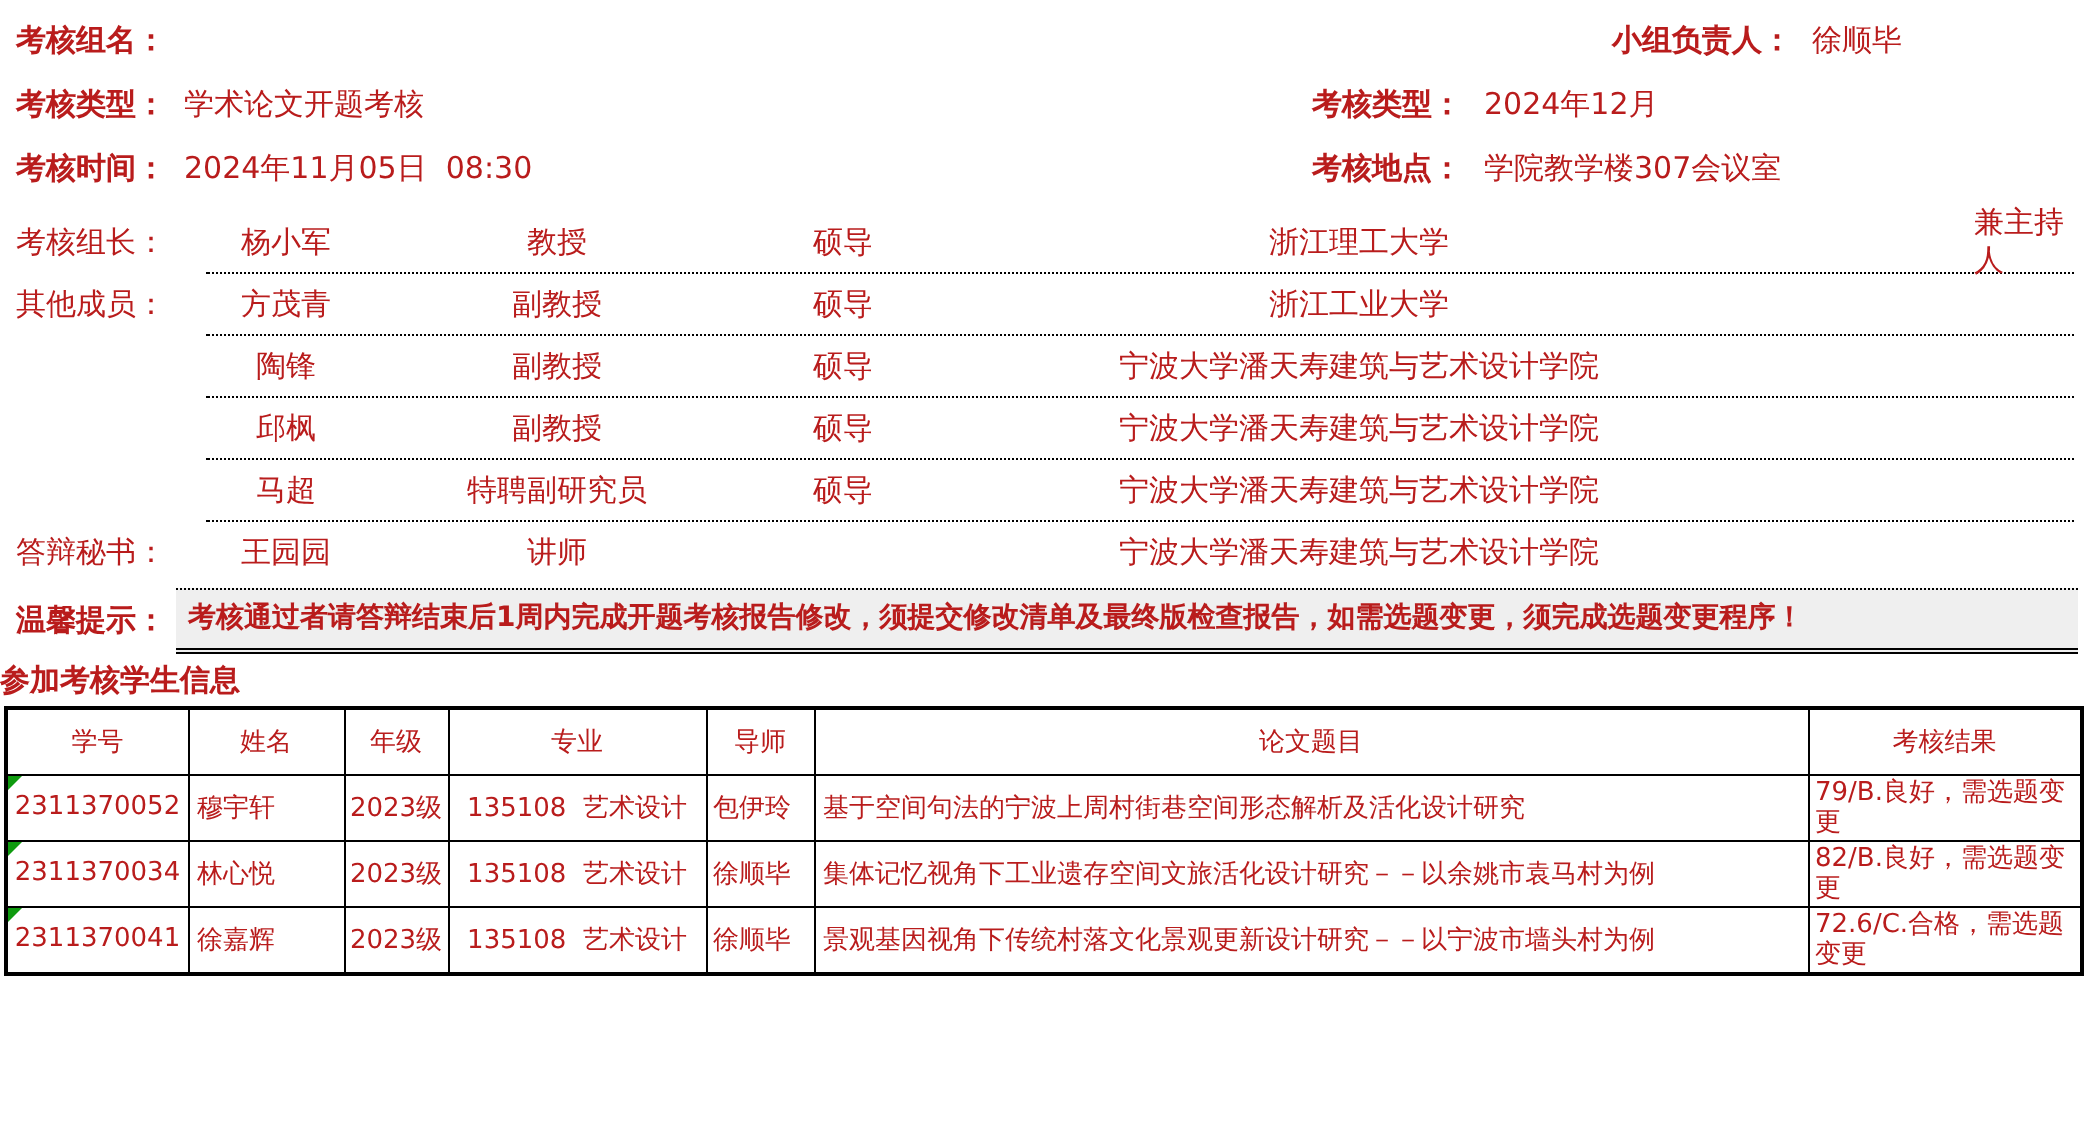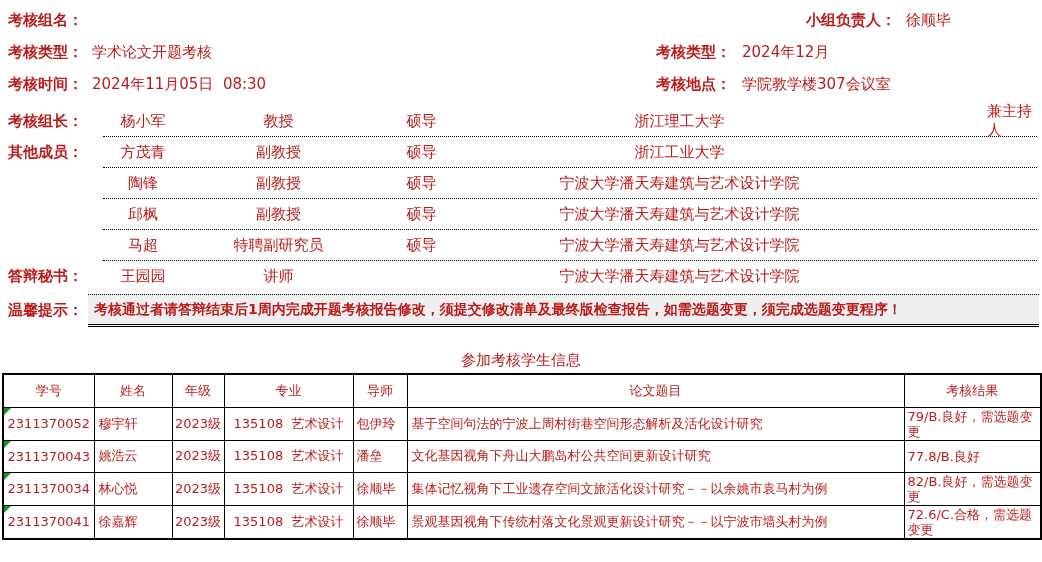--- a/index.html
+++ b/index.html
@@ -12,42 +12,42 @@
   .info-row .lbl{position:absolute;left:8px;font-weight:bold;}
   .info-row .val{position:absolute;left:92px;white-space:pre;}
   .info-row .rlbl{position:absolute;font-weight:bold;}
   .info-row .rval{position:absolute;white-space:pre;}
   .r1 .rlbl{left:806px;} .r1 .rval{left:906px;}
   .r2 .rlbl,.r3 .rlbl{left:656px;} .r2 .rval,.r3 .rval{left:742px;}
 
   
   .members{margin-top:6px;}
   .m-row{display:flex;height:31px;font-size:15px;}
-  .m-lbl{width:103px;box-sizing:border-box;padding-left:8px;font-weight:bold;
+  .m-lbl{width:103px;box-sizing:border-box;padding-left:8px;font-weight:normal;
          display:flex;align-items:center;}
   .m-content{flex:1;display:flex;align-items:center;border-bottom:1px dotted #000;
              margin-right:5px;gap:48px;}
   .m-row.no-sep .m-content{border-bottom:none;}
   .m-name{width:80px;text-align:center;}
   .m-title{width:95px;text-align:center;}
   .m-sup{width:95px;text-align:center;}
   .m-org{width:325px;text-align:center;}
   .m-role{flex:1;padding-left:97px;}
 
   
   .tip-row{position:relative;display:flex;margin-top:2px;}
   .tip-lbl{width:88px;box-sizing:border-box;padding-left:8px;font-weight:bold;
            font-size:15px;display:flex;align-items:center;}
   .tip-box{flex:1;margin-right:3px;background:var(--tip-bg,#efefef);
            border-top:1px dotted #000;border-bottom:3px double #000;
            font-weight:bold;font-size:14px;line-height:20px;
            padding:4px 6px 5px 6px;box-sizing:border-box;}
 
   
-  .tbl-title{margin-top:22px;text-align:center;font-weight:normal;font-size:15px;height:22px;line-height:22px;}
+  .tbl-title{margin-top:2px;font-weight:bold;font-size:15px;height:22px;line-height:22px;}
   table.students{border-collapse:collapse;table-layout:fixed;margin-left:2px;
                  width:1038px;font-size:13px;margin-top:2px;}
   table.students td,table.students th{border:1px solid #000;box-sizing:border-box;
                  overflow:hidden;vertical-align:middle;font-weight:normal;padding:0;}
   table.students{border:2px solid #000;}
   table.students tr{height:32px;}
   table.students tr.hdr{height:33px;}
   .c-center{text-align:center;}
   .c-name{padding-left:4px !important;}
   .c-advisor{padding-left:3px !important;}
@@ -174,29 +174,20 @@
       <tr>
         <td class="id-cell"><span class="tri"></span><span>2311370052</span></td>
         <td class="c-name">穆宇轩</td>
         <td class="c-center">2023级</td>
         <td class="c-center" style="white-space:pre">135108  艺术设计</td>
         <td class="c-advisor">包伊玲</td>
         <td class="c-thesis">基于空间句法的宁波上周村街巷空间形态解析及活化设计研究</td>
         <td class="c-result">79/B.良好，需选题变更</td>
       </tr>
       <tr>
-        <td class="id-cell"><span class="tri"></span><span>2311370043</span></td>
-        <td class="c-name">姚浩云</td>
-        <td class="c-center">2023级</td>
-        <td class="c-center" style="white-space:pre">135108  艺术设计</td>
-        <td class="c-advisor">潘垒</td>
-        <td class="c-thesis">文化基因视角下舟山大鹏岛村公共空间更新设计研究</td>
-        <td class="c-result">77.8/B.良好</td>
-      </tr>
-      <tr>
         <td class="id-cell"><span class="tri"></span><span>2311370034</span></td>
         <td class="c-name">林心悦</td>
         <td class="c-center">2023级</td>
         <td class="c-center" style="white-space:pre">135108  艺术设计</td>
         <td class="c-advisor">徐顺毕</td>
         <td class="c-thesis">集体记忆视角下工业遗存空间文旅活化设计研究－－以余姚市袁马村为例</td>
         <td class="c-result">82/B.良好，需选题变更</td>
       </tr>
       <tr>
         <td class="id-cell"><span class="tri"></span><span>2311370041</span></td>

